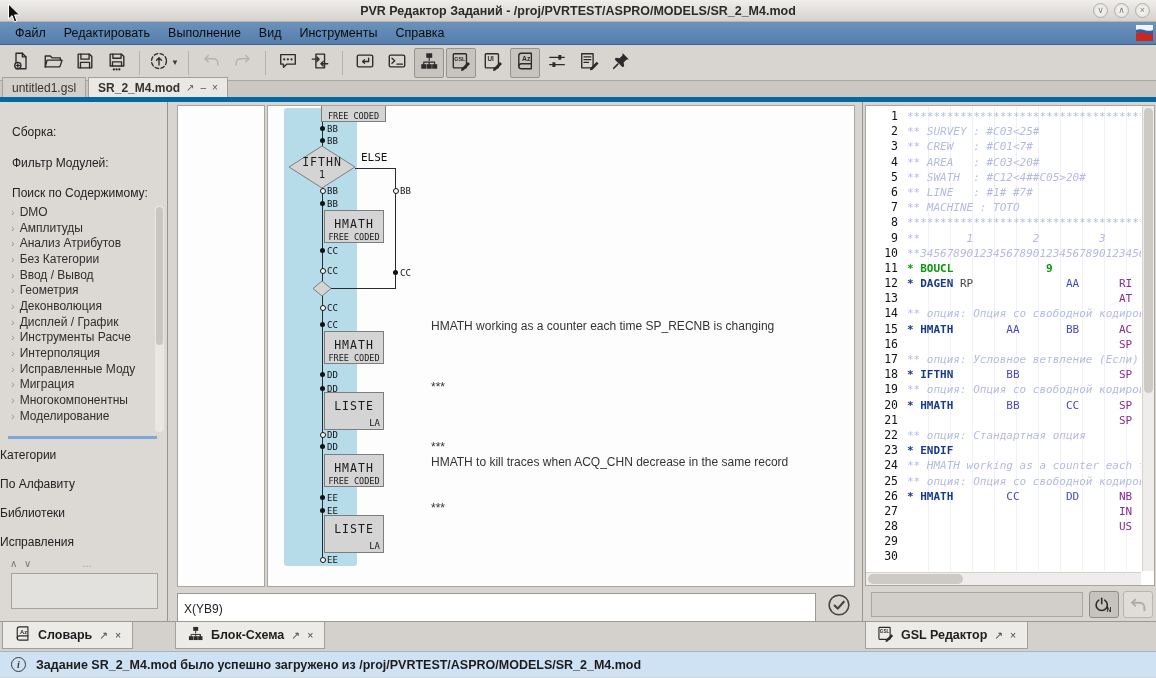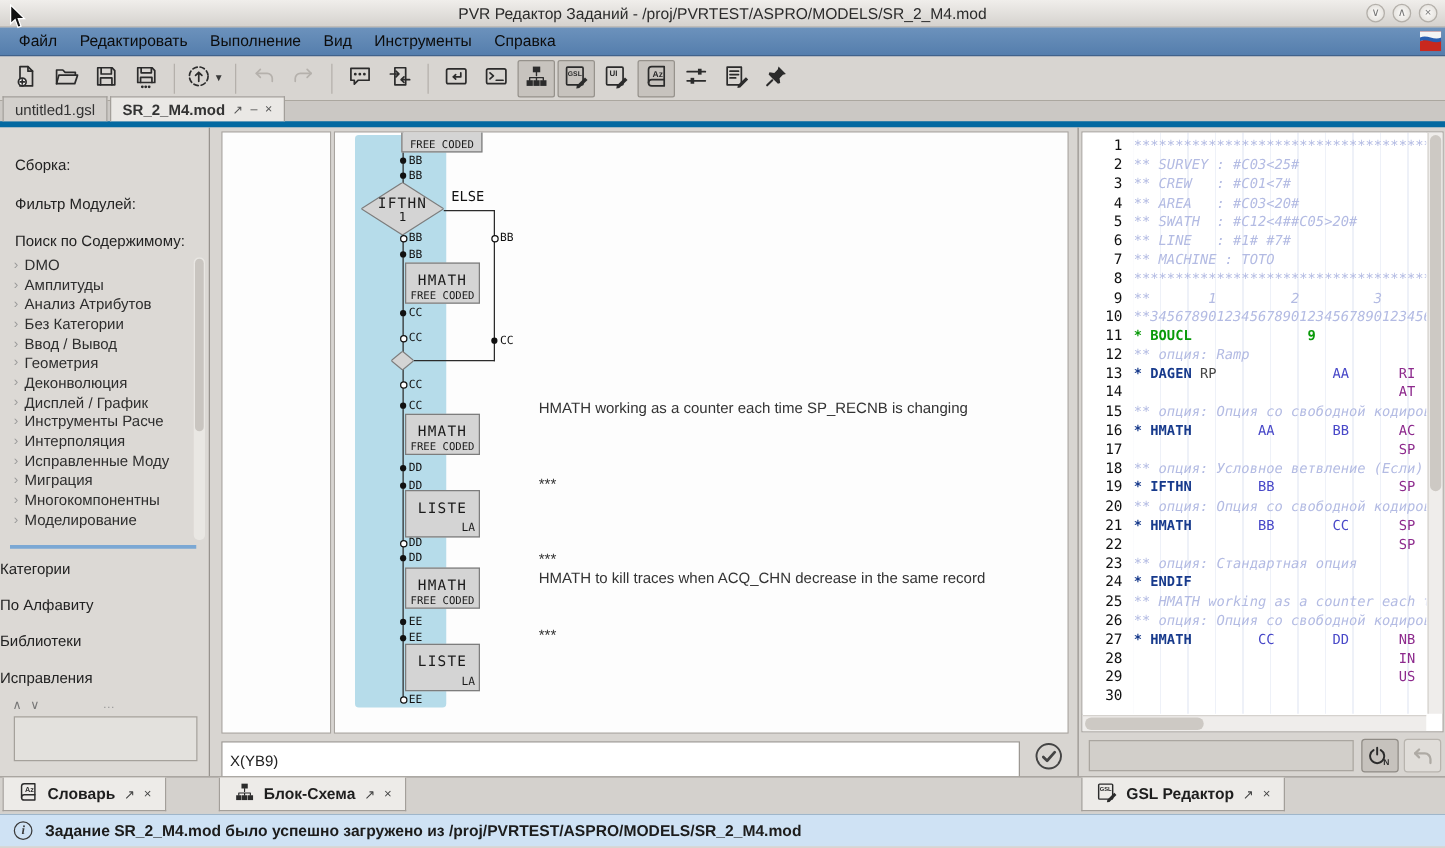--- a/index.html
+++ b/index.html
@@ -1,21 +1,21 @@
 <!DOCTYPE html>
 <html><head>
 <meta charset="utf-8">
 <style>
   * { box-sizing: border-box; margin: 0; padding: 0; }
   html,body { width:1156px; height:678px; overflow:hidden; }
   body { font-family:"Liberation Sans",sans-serif; background:#d8d5d1; position:relative; }
 
   
   .titlebar{height:22px;background:linear-gradient(#f0eeeb,#d5d2ce);border-bottom:1px solid #b8b4af;display:flex;align-items:center;justify-content:center;position:relative;}
-  .title{font-weight:normal;font-size:12.5px;color:#2b2b2b;}
+  .title{font-weight:bold;font-size:12.5px;color:#2b2b2b;}
   .winbtns{position:absolute;right:6px;top:3px;display:flex;gap:6px;}
   .winbtn{width:15px;height:15px;border-radius:50%;background:radial-gradient(#fcfbf9,#dedbd6);border:1px solid #b3afa9;font-size:9px;line-height:12px;text-align:center;color:#777;}
 
   
   .menubar{height:23px;background:linear-gradient(#6c92bc,#557ead);display:flex;align-items:center;padding-left:6px;position:relative;border-bottom:1px solid #41628b;}
   .menu-item{font-size:12.5px;color:#0c0c0c;padding:3px 9px;}
   .applogo{position:absolute;right:3px;top:3px;}
 
   
   .toolbar{height:36px;background:#d8d5d1;border-bottom:1px solid #aba79f;display:flex;align-items:center;padding-left:6px;gap:2px;}
@@ -496,21 +496,20 @@
           <div class="codeline"><span class="cm">** SURVEY : #C03&lt;25#</span></div>
           <div class="codeline"><span class="cm">** CREW   : #C01&lt;7#</span></div>
           <div class="codeline"><span class="cm">** AREA   : #C03&lt;20#</span></div>
           <div class="codeline"><span class="cm">** SWATH  : #C12&lt;4##C05&gt;20#</span></div>
           <div class="codeline"><span class="cm">** LINE   : #1# #7#</span></div>
           <div class="codeline"><span class="cm">** MACHINE : TOTO</span></div>
           <div class="codeline"><span class="cm">******************************************</span></div>
           <div class="codeline"><span class="cm">**       1         2         3</span></div>
           <div class="codeline"><span class="cm">**345678901234567890123456789012345678</span></div>
           <div class="codeline"><span class="grn">* BOUCL</span><span class="pln">              </span><span class="grn">9</span></div>
-          <div class="codeline"><span class="cm">** опция: Ramp</span></div>
           <div class="codeline"><span class="kw">* DAGEN</span><span class="pln"> RP</span><span class="pln">              </span><span class="tok">AA</span><span class="pln">      </span><span class="prm">RI</span></div>
           <div class="codeline"><span class="pln">                                </span><span class="prm">AT</span></div>
           <div class="codeline"><span class="cm">** опция: Опция со свободной кодировкой</span></div>
           <div class="codeline"><span class="kw">* HMATH</span><span class="pln">        </span><span class="tok">AA</span><span class="pln">       </span><span class="tok">BB</span><span class="pln">      </span><span class="prm">AC</span></div>
           <div class="codeline"><span class="pln">                                </span><span class="prm">SP</span></div>
           <div class="codeline"><span class="cm">** опция: Условное ветвление (Если)</span></div>
           <div class="codeline"><span class="kw">* IFTHN</span><span class="pln">        </span><span class="tok">BB</span><span class="pln">               </span><span class="prm">SP</span></div>
           <div class="codeline"><span class="cm">** опция: Опция со свободной кодировкой</span></div>
           <div class="codeline"><span class="kw">* HMATH</span><span class="pln">        </span><span class="tok">BB</span><span class="pln">       </span><span class="tok">CC</span><span class="pln">      </span><span class="prm">SP</span></div>
           <div class="codeline"><span class="pln">                                </span><span class="prm">SP</span></div>

